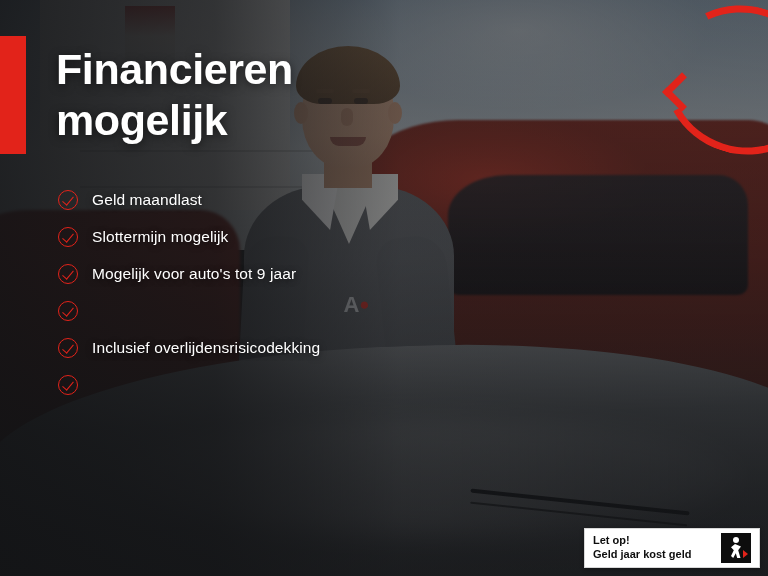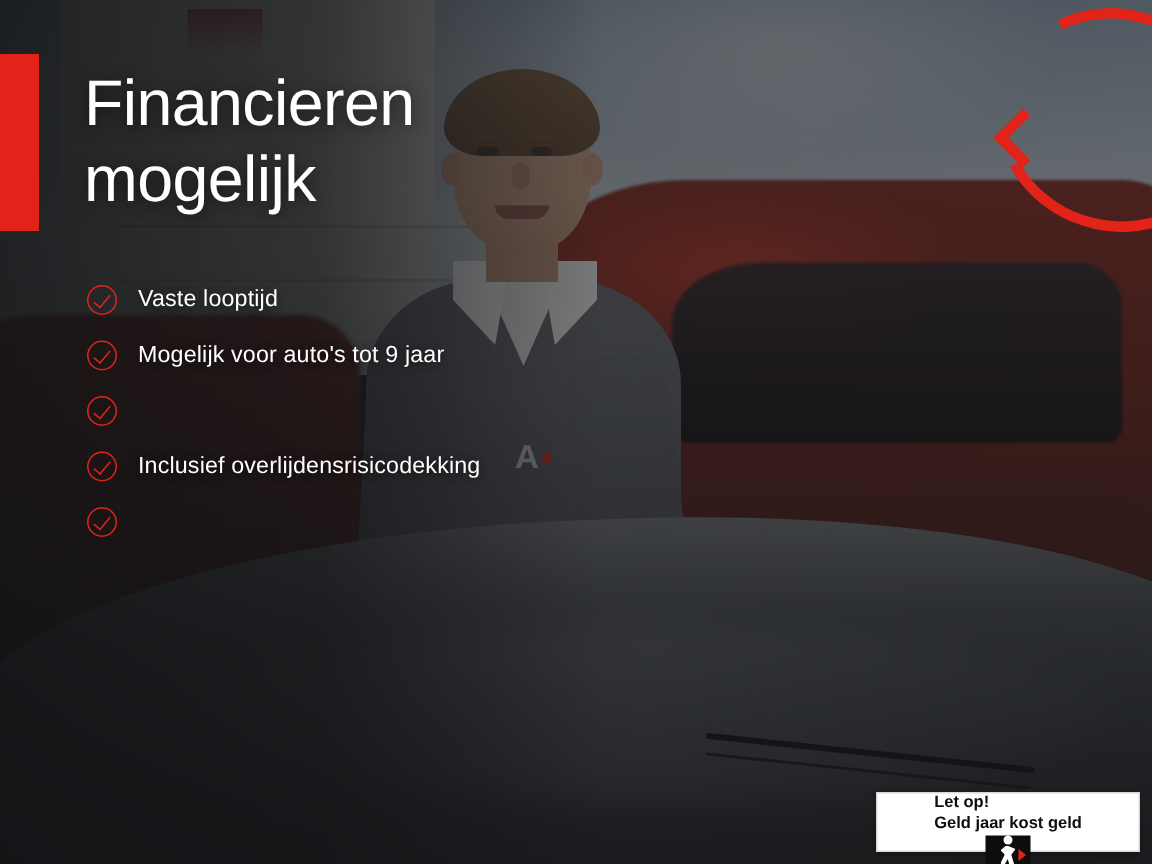--- a/index.html
+++ b/index.html
@@ -166,21 +166,21 @@
   }
   .red-arrow {
     position: absolute; right: 72px; top: 78px; width: 28px; height: 28px;
     border-left: 7px solid #e2231a; border-top: 7px solid #e2231a;
     transform: rotate(-45deg);
   }
 
   
   .headline {
     position: absolute; left: 56px; top: 44px; width: 420px;
-    color: #ffffff; font-size: 43px; line-height: 1.18; font-weight: 400;
+    color: #ffffff; font-size: 43px; line-height: 1.18; font-weight: 700;
     letter-spacing: -0.4px;
     text-shadow: 0 2px 10px rgba(0,0,0,.55);
     white-space: pre-line;
   }
 
   
   .features {
     position: absolute; left: 58px; top: 186px; width: 560px;
     display: flex; flex-direction: column; gap: 10px;
   }
@@ -203,21 +203,20 @@
     white-space: nowrap;
   }
 
   
   .warning {
     position: absolute; right: 8px; bottom: 8px;
     width: 176px; height: 40px;
     background: #ffffff; border: 1px solid #d8d8d8;
     display: flex; align-items: center; padding: 0 8px;
     box-shadow: 0 1px 4px rgba(0,0,0,.35);
-    flex-direction: column;
   }
   .warning-text { flex: 1; color: #0d0d0d; font-size: 11px; font-weight: 700; line-height: 1.25; }
   .warning-icon {
     width: 30px; height: 30px; background: #0d0d0d;
     display: flex; align-items: center; justify-content: center;
     position: relative;
   }
   .warning-icon .figure {
     width: 16px; height: 22px; position: relative;
   }
@@ -282,24 +281,28 @@
   <div class="red-arc"></div>
   <div class="red-arrow"></div>
 
   <h1 class="headline">Financieren
 mogelijk</h1>
 
   <div class="features">
 
     <div class="feature">
       <span class="check"></span>
-      <span class="feature-label">Vaste looptijd</span>
-    </div>
-
-
+      <span class="feature-label">Geld maandlast</span>
+    </div>
+
+
+    <div class="feature">
+      <span class="check"></span>
+      <span class="feature-label">Slottermijn mogelijk</span>
+    </div>
 
     <div class="feature">
       <span class="check"></span>
       <span class="feature-label">Mogelijk voor auto's tot 9 jaar</span>
     </div>
 
 
     <div class="feature">
       <span class="check"></span>
     </div>

